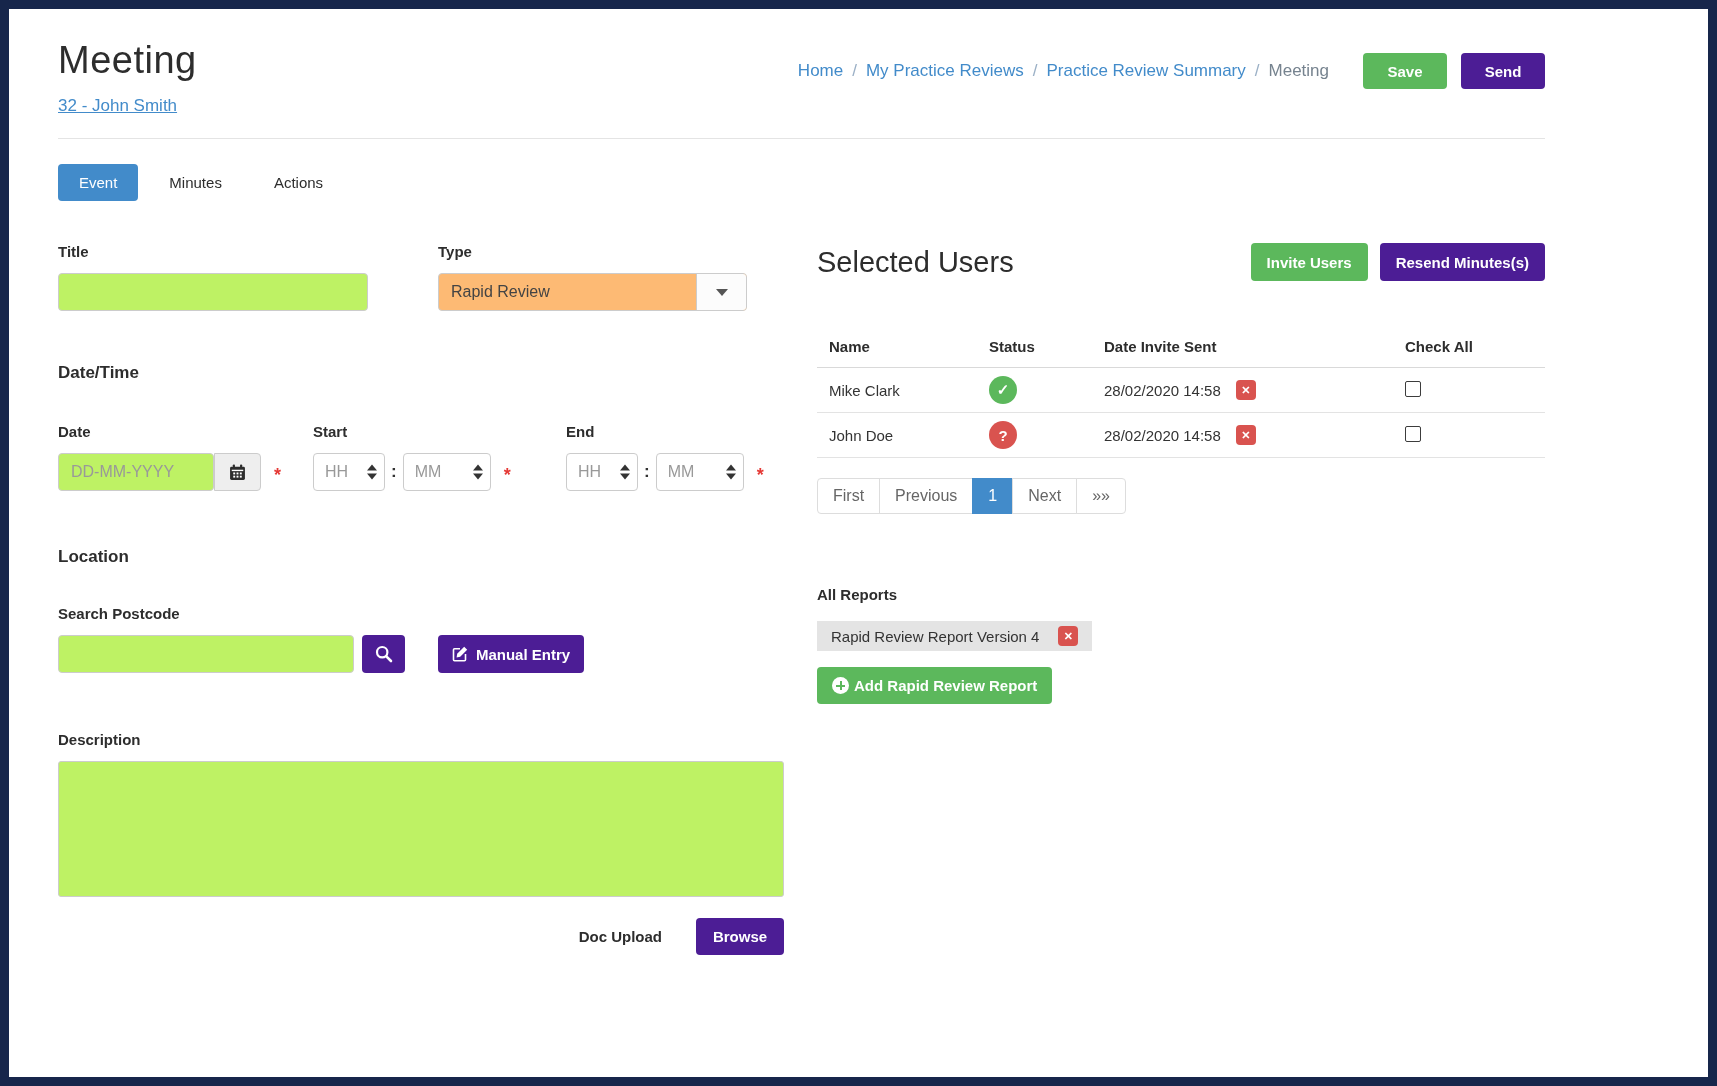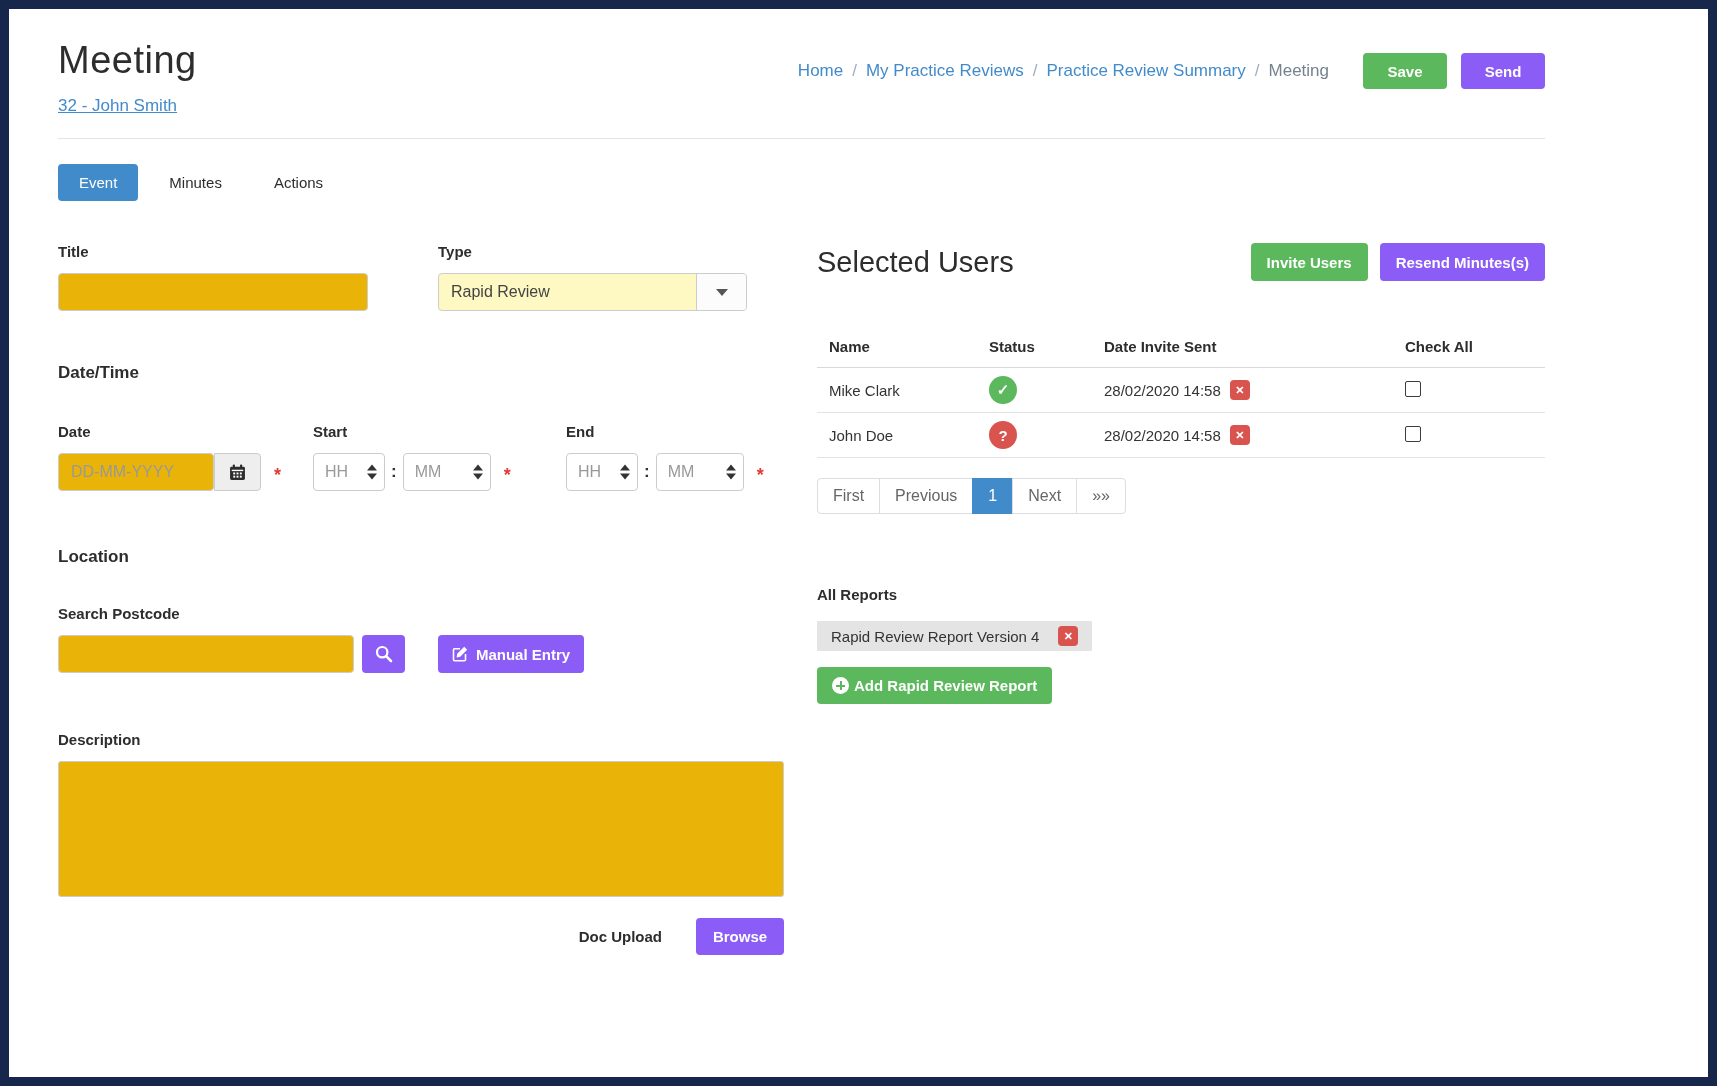--- a/index.html
+++ b/index.html
@@ -21,50 +21,50 @@
   .page-title { font-size:38px; font-weight:500; color:#2d2d2d; letter-spacing:.5px; }
   .subtitle-link { display:inline-block; margin-top:14px; font-size:17px; color:#428bca; text-decoration:underline; cursor:pointer; }
   .header-right { display:flex; align-items:center; margin-top:14px;gap:8px; }
   .breadcrumb { font-size:17px; color:#9bb0c6; white-space:nowrap; }
   .breadcrumb a { color:#428bca; text-decoration:none; cursor:pointer; }
   .breadcrumb .sep { margin:0 9px; color:#9bb0c6; }
   .breadcrumb .current { color:#76838f; }
   .btn { display:inline-flex; align-items:center; justify-content:center; border:none; border-radius:4px;
          font-family:inherit; font-size:15px; font-weight:600; color:#fff; cursor:pointer; }
   .btn-green { background:#5cb85c; }
-  .btn-blue  { background:#8b5cf6; }
+  .btn-blue  { background:#4c1d95; }
   .btn-save { width:84px; height:36px; margin-left:26px; }
   .btn-send { width:84px; height:36px; margin-left:6px; }
 
   .rule { width:1487px; height:1px; background:#e4e4e4; margin-top:22px; }
 
   
   .tabs { display:flex; margin-top:25px; }
   .tab { padding:10px 21px; font-size:15px; color:#2d2d2d; border-radius:4px; cursor:pointer; margin-right:10px; }
   .tab.active { background:#428bca; color:#fff; }
 
   
   .main { display:flex; margin-top:42px; width:1487px; }
   .col-left { width:726px; flex:none; }
   .col-right { width:728px; flex:none; margin-left:33px; }
 
   label.f-label, .f-label { display:block; font-size:15px; font-weight:700; color:#2d2d2d; margin-bottom:13px; }
   .section-heading { font-size:17px; font-weight:700; color:#2d2d2d; }
 
   input.text-input, .textarea {
     border:1px solid #ccc; border-radius:4px; font-family:inherit; font-size:16px; color:#444;
-    height:38px; padding:0 12px; outline:none; background:#eab308;
+    height:38px; padding:0 12px; outline:none; background:#bef264;
   }
   input.text-input::placeholder { color:#999; }
 
   .row1 { display:flex; }
   .fg-title { width:380px; }
   .fg-title input { width:310px; }
   .fg-type { width:346px; }
-  .select-box { display:flex; width:309px; height:38px; border:1px solid #ccc; border-radius:4px; overflow:hidden; background:#fef9c3; cursor:pointer; }
+  .select-box { display:flex; width:309px; height:38px; border:1px solid #ccc; border-radius:4px; overflow:hidden; background:#fdba74; cursor:pointer; }
   .select-value { flex:1; display:flex; align-items:center; padding:0 12px; font-size:16px; color:#444; }
   .select-caret-btn { width:50px; border-left:1px solid #ccc; background:#fcfcfc; display:flex; align-items:center; justify-content:center; }
   .caret-down { width:0; height:0; border-left:6px solid transparent; border-right:6px solid transparent; border-top:7px solid #555; }
 
   .dt-heading { margin-top:52px; }
   .date-row { display:flex; margin-top:40px; }
   .fg-date { width:255px; }
   .fg-start { width:253px; }
   .date-control { display:flex; align-items:center; }
   .date-input-wrap { display:flex; }
@@ -108,21 +108,21 @@
   table.users { width:100%; border-collapse:collapse; margin-top:48px; }
   table.users th { text-align:left; font-size:15px; font-weight:700; color:#2d2d2d; padding:9px 12px 12px; border-bottom:1px solid #d9d9d9; }
   table.users td { font-size:15px; color:#333; padding:8px 12px; border-bottom:1px solid #e3e3e3; height:44px; }
   th.c-name, td.c-name { width:160px; }
   th.c-status, td.c-status { width:115px; }
   th.c-date, td.c-date { width:301px; }
   .status-circle { width:28px; height:28px; border-radius:50%; display:flex; align-items:center; justify-content:center;
                    color:#fff; font-size:15px; font-weight:700; }
   .status-ok { background:#5cb85c; }
   .status-q { background:#d9534f; }
-  .date-cell { display:flex; align-items:center; gap:9px; }
+  .date-cell { display:flex; align-items:center; gap:15px; }
   .x-badge { width:20px; height:20px; border-radius:4px; background:#d9534f; color:#fff; font-size:11px; font-weight:700;
              display:flex; align-items:center; justify-content:center; cursor:pointer; }
   .checkbox { width:16px; height:16px; border:1.6px solid #3c3c3c; border-radius:2px; background:#fff; cursor:pointer; display:inline-block; }
 
   .pagination { display:inline-flex; margin-top:20px; }
   .page-item { padding:8px 15px; font-size:16px; color:#666; background:#fff; border:1px solid #ddd; margin-left:-1px; cursor:pointer; }
   .page-item:first-child { border-radius:4px 0 0 4px; margin-left:0; }
   .page-item:last-child { border-radius:0 4px 4px 0; }
   .page-item.active { background:#428bca; border-color:#428bca; color:#fff; }
 

